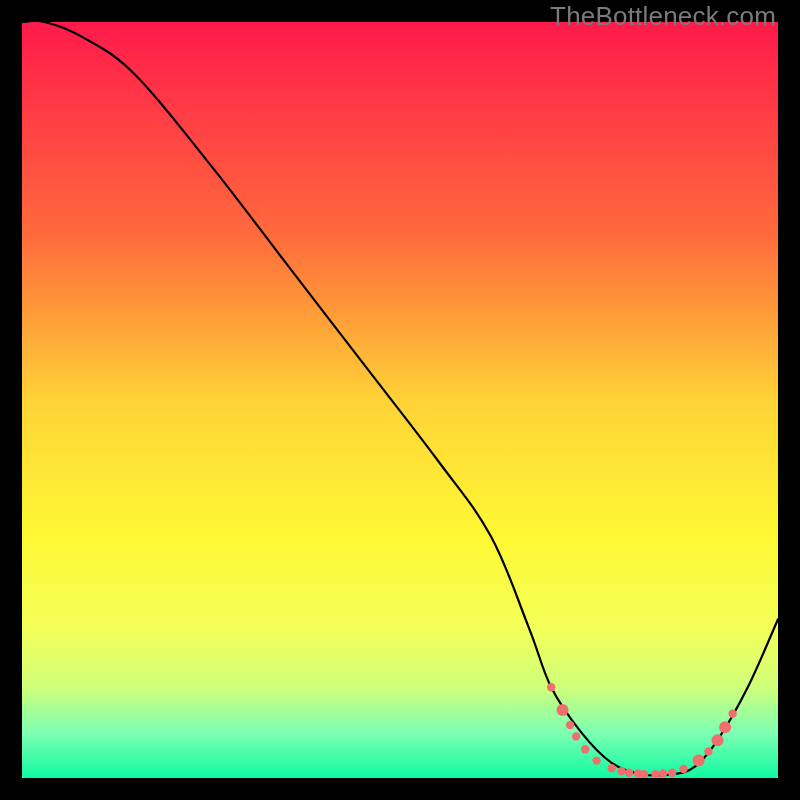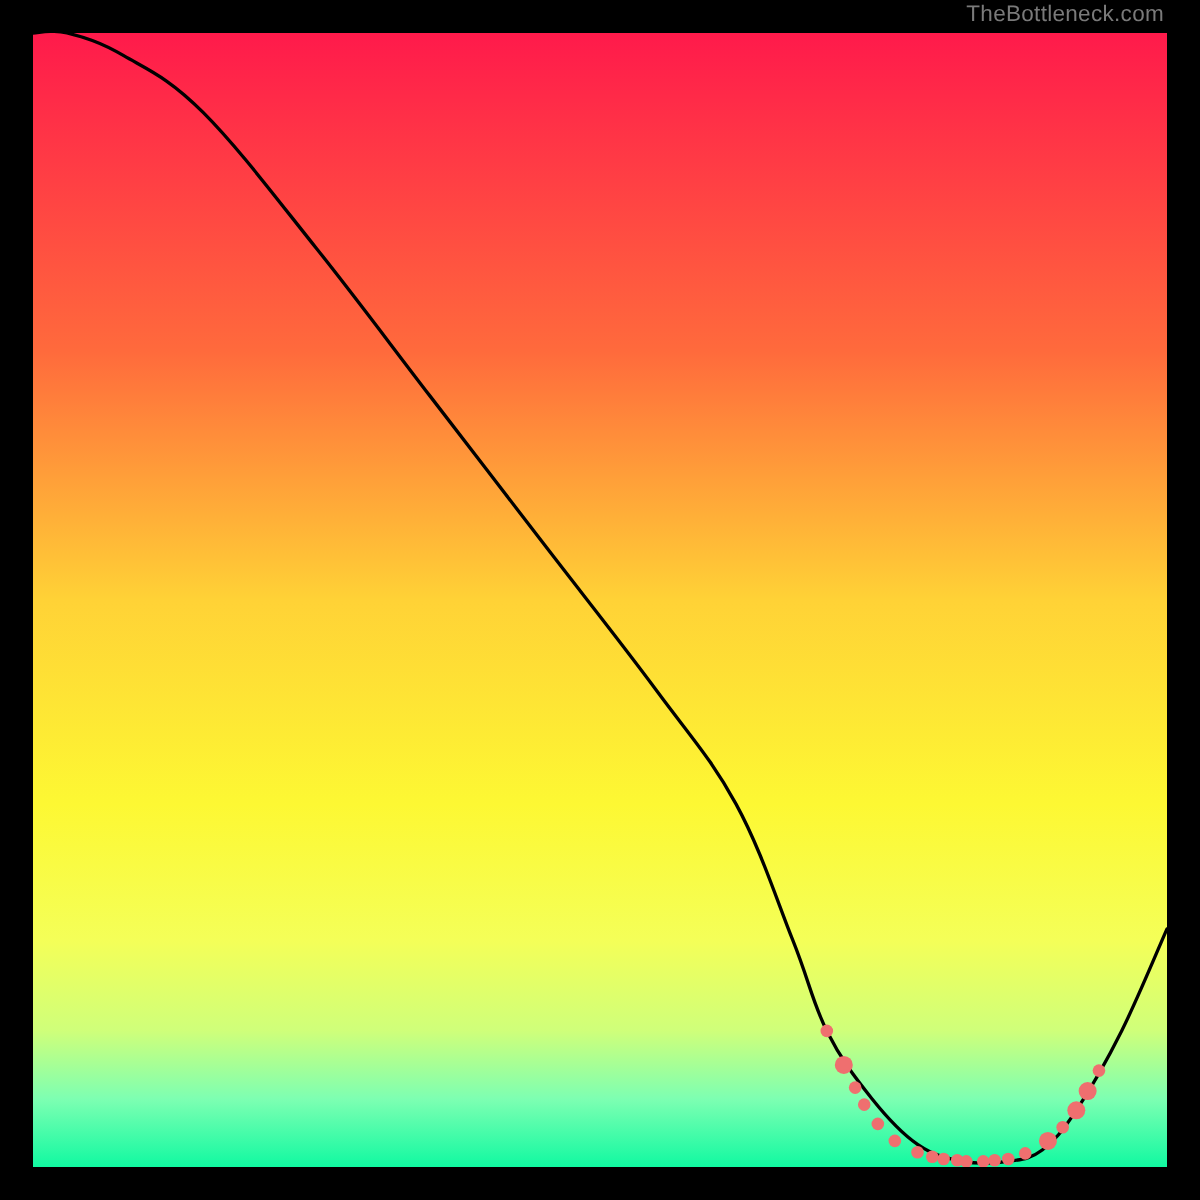--- a/index.html
+++ b/index.html
@@ -17,21 +17,21 @@
     top: 22px;
     width: 756px;
     height: 756px;
     background: #000;
   }
   .watermark {
     position: absolute;
     top: 1px;
     right: 24px;
     color: #7a7a7a;
-    font-size: 15px;
+    font-size: 26px;
     font-weight: 500;
     letter-spacing: 0.2px;
   }
   svg {
     display: block;
   }
 </style>
 </head>
 <body>
 

